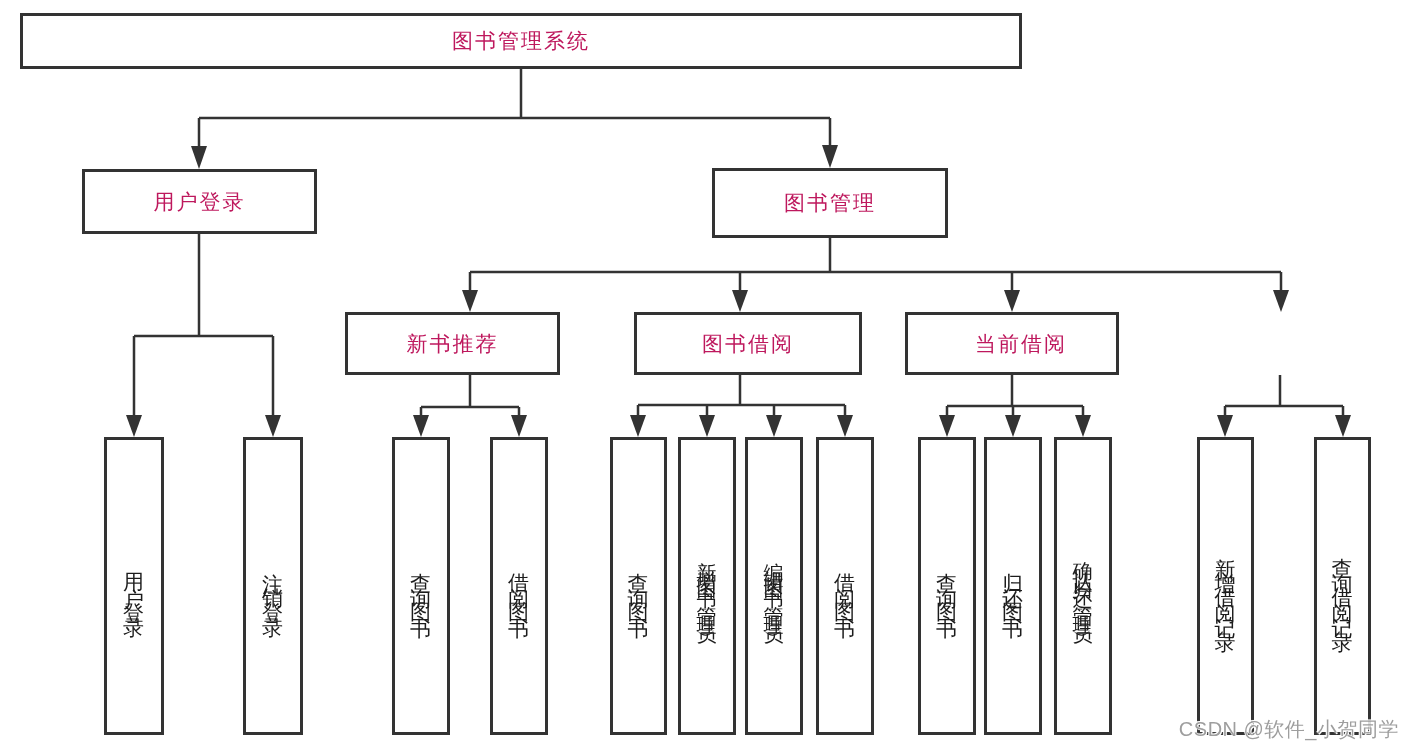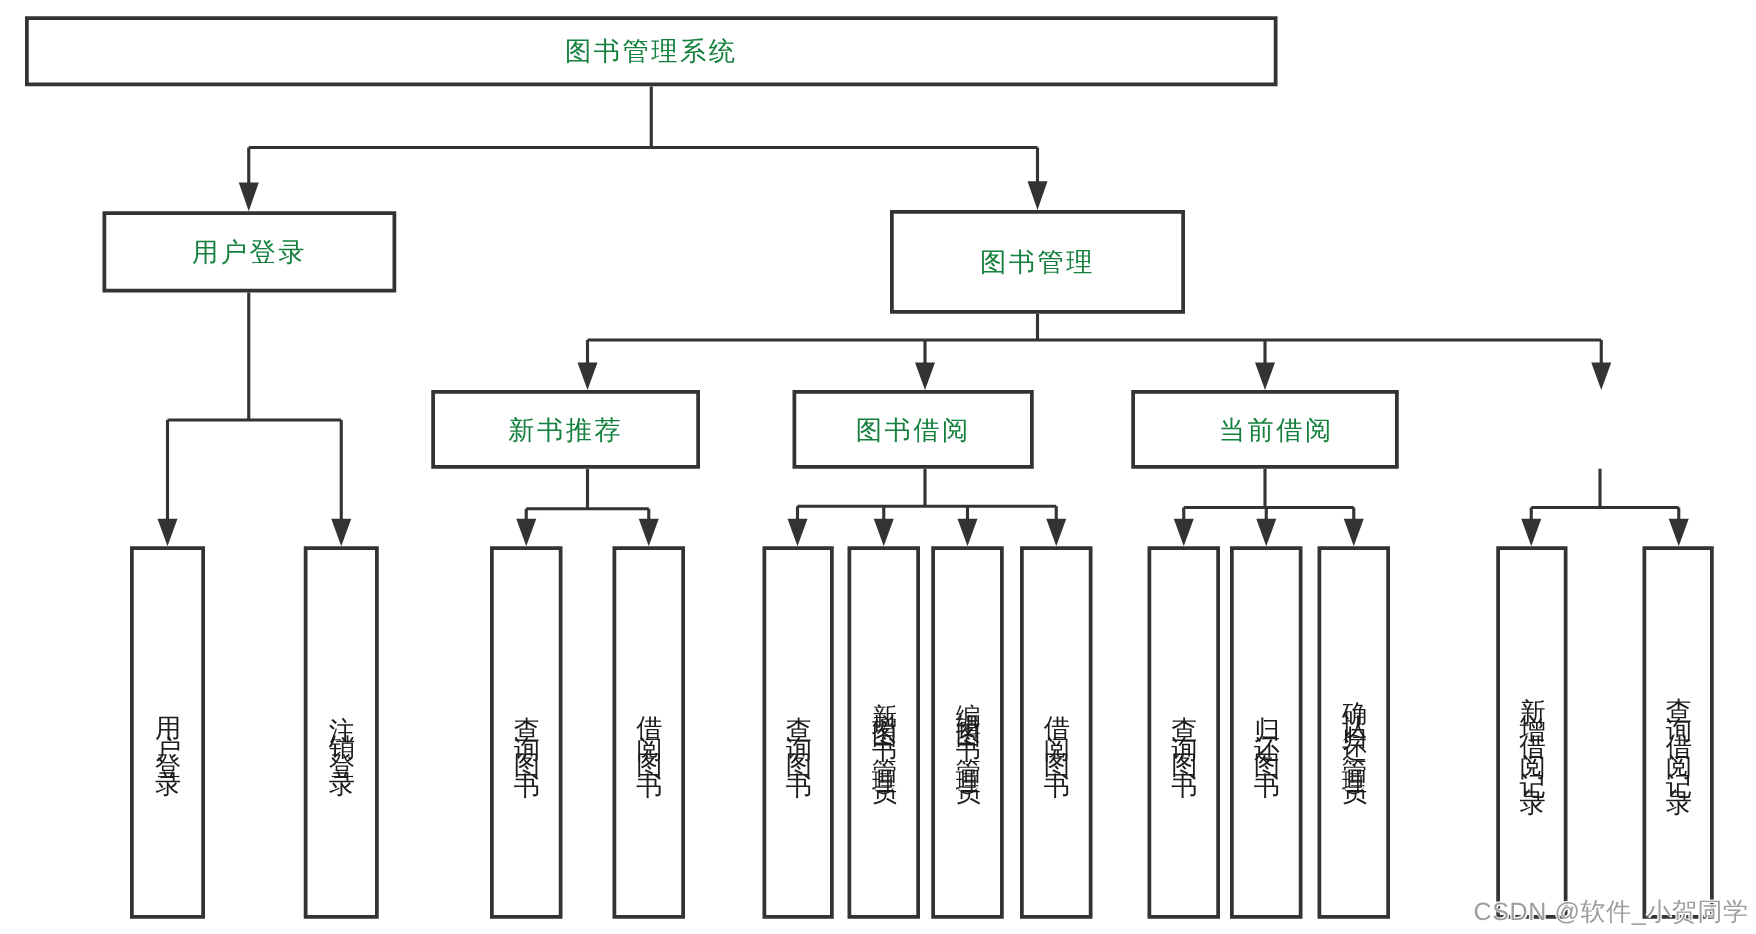--- a/index.html
+++ b/index.html
@@ -17,46 +17,46 @@
     box-sizing: border-box;
     background: #ffffff;
     border: 3px solid #333333;
     display: flex;
     align-items: center;
     justify-content: center;
     z-index: 2;
   }
   .hlabel {
     font-size: 21px;
-    color: #15803d;
+    color: #be185d;
     letter-spacing: 2px;
     white-space: nowrap;
   }
   .vlabel {
     writing-mode: vertical-rl;
     text-orientation: mixed;
     font-size: 21px;
     line-height: 1;
     letter-spacing: 15px;
     color: #1c1c1c;
     white-space: nowrap;
   }
   .dense .vlabel {
     font-size: 20px;
     letter-spacing: 9px;
   }
   
   .n-root   { left: 20px;  top: 13px;  width: 1002px; height: 56px; }
   
   .n-login  { left: 82px;  top: 169px; width: 235px; height: 65px; }
-  .n-mgmt   { left: 712px; top: 168px; width: 236px; height: 83px; }
+  .n-mgmt   { left: 712px; top: 168px; width: 236px; height: 70px; }
   
   .n-l3     { top: 312px; height: 63px; }
   .n-rec    { left: 345px;  width: 215px; }
-  .n-borrow { left: 634px;  width: 193px; text-align: right; }
+  .n-borrow { left: 634px;  width: 228px; text-align: right; }
   .n-cur    { left: 905px;  width: 214px; padding-left: 18px; }
   .n-hist   { left: 1174px; width: 213px; }
   
   .leaf     { top: 437px; height: 298px; }
   .n-a1 { left: 104px;  width: 60px; }
   .n-a2 { left: 243px;  width: 60px; }
   .n-b1 { left: 392px;  width: 58px; }
   .n-b2 { left: 490px;  width: 58px; }
   .n-c1 { left: 610px;  width: 57px; }
   .n-c2 { left: 678px;  width: 58px; }

